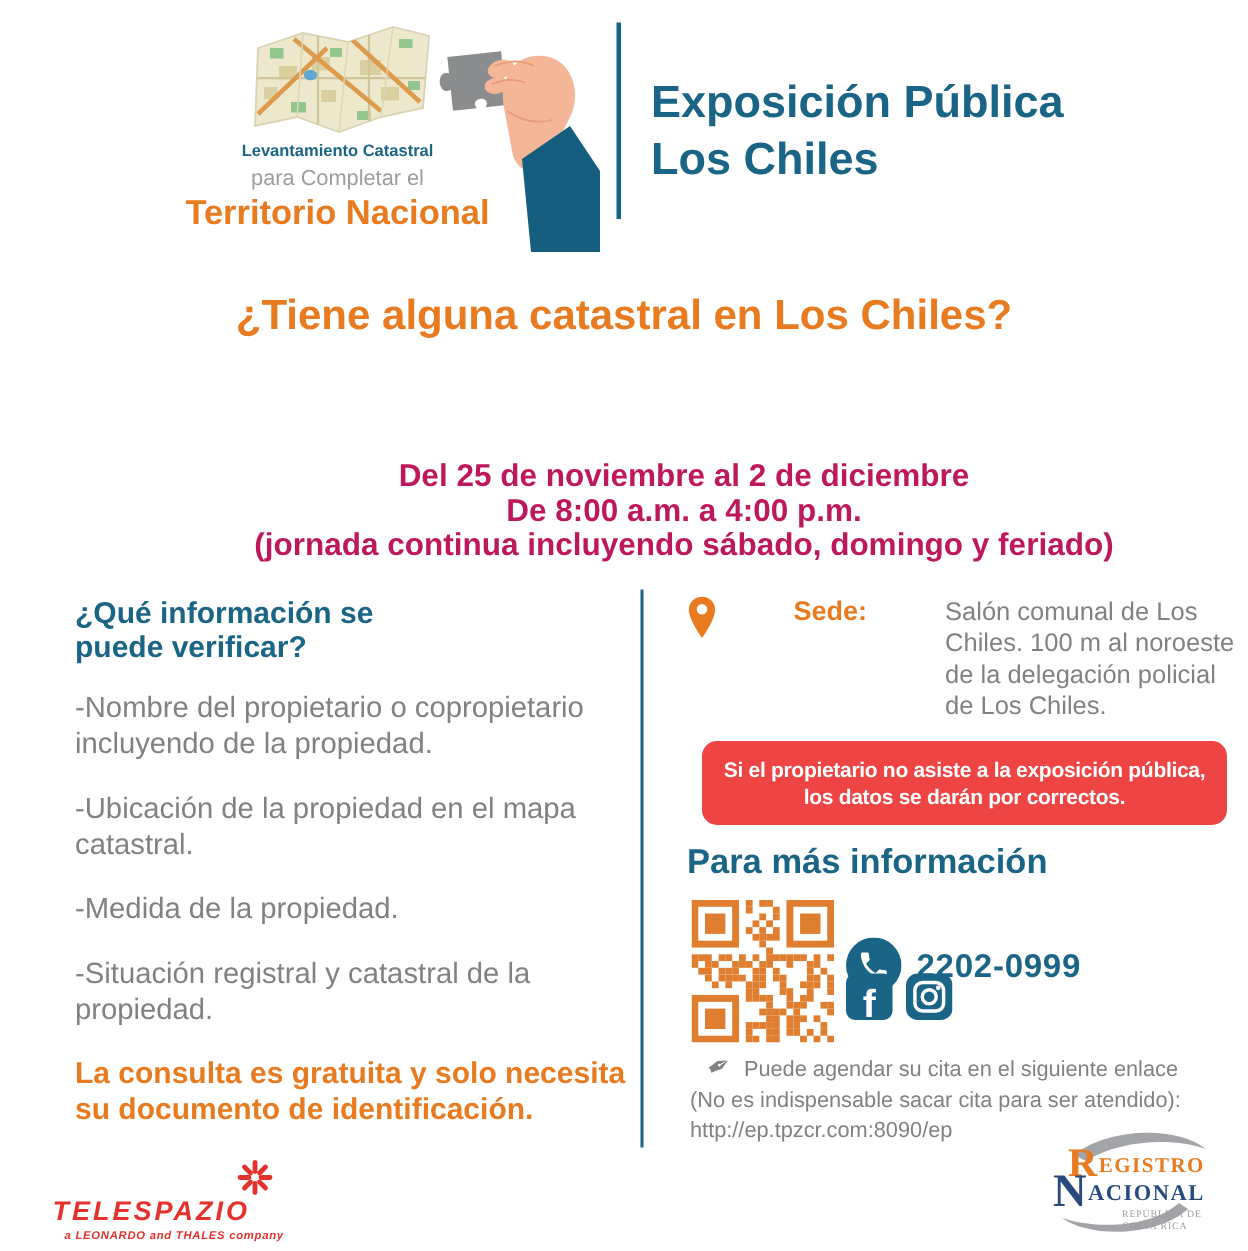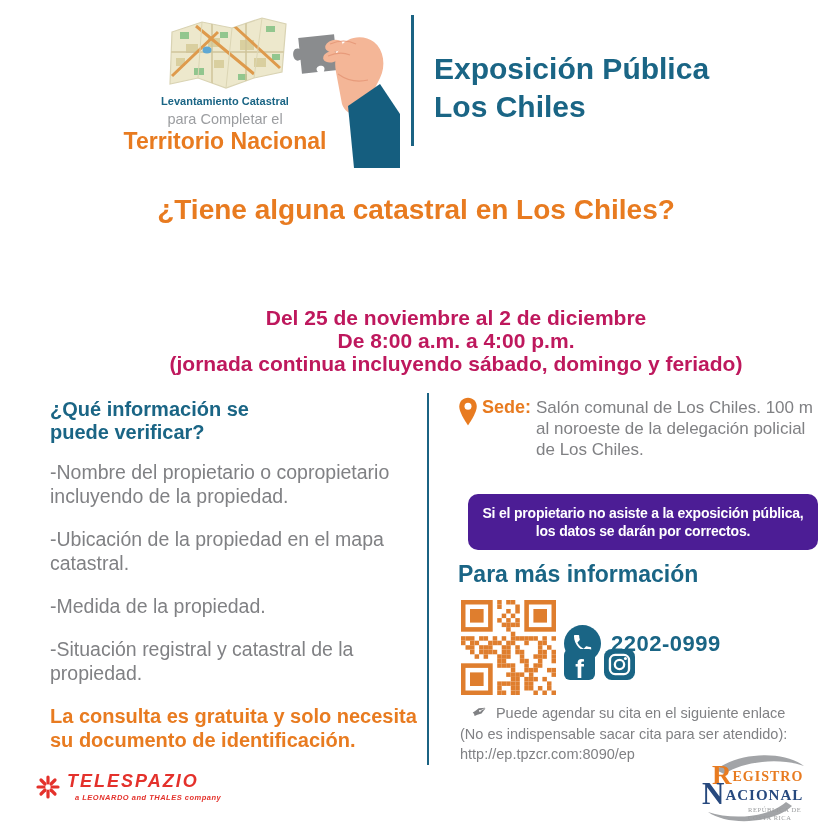--- a/index.html
+++ b/index.html
@@ -21,43 +21,43 @@
         font-size:23px;color:#808184;line-height:27px;}
   .dates{position:absolute;left:0;top:306px;width:824px;text-align:center;
          font-size:21px;font-weight:bold;color:#be185d;line-height:23px;padding-left:44px;}
   
   .left-col{position:absolute;left:50px;top:398px;width:385px;}
   .left-col h3{margin:0 0 16px 0;font-size:20px;font-weight:bold;color:#1A6585;line-height:23px;}
   .item{margin:0 0 19px 0;font-size:19.5px;color:#808184;line-height:24px;}
   .note{margin:14px 0 0 0;font-size:20px;font-weight:bold;color:#E87B20;line-height:24px;}
   .vdiv2{position:absolute;left:427px;top:393px;width:2px;height:372px;background:#1B6383;}
   
-  .sede{position:absolute;left:458px;top:397px;width:366px;display:flex;align-items:flex-start;}
+  .sede{position:absolute;left:458px;top:397px;width:366px;display:flex;align-items:flex-start;gap:47px;}
   .pin{width:20px;height:30px;flex:0 0 auto;margin-right:4px;}
   .sede-label{font-size:18px;font-weight:bold;color:#E87B20;margin-right:5px;white-space:nowrap;line-height:21px;}
   .sede-text{font-size:17px;color:#808184;line-height:21px;width:288px;}
   .warning{position:absolute;left:468px;top:494px;width:350px;height:56px;box-sizing:border-box;
-           background:#4c1d95;border-radius:10px;display:flex;align-items:center;justify-content:center;
+           background:#ef4444;border-radius:10px;display:flex;align-items:center;justify-content:center;
            padding:6px 6px;color:#fff;font-weight:bold;font-size:14px;line-height:18px;
            text-align:center;letter-spacing:-0.2px;}
   .more-info{position:absolute;left:458px;top:561px;margin:0;font-size:23px;font-weight:bold;color:#1A6585;}
   .qr{position:absolute;left:461px;top:600px;width:95px;height:95px;}
   .phone-row{position:absolute;left:564px;top:613px;display:flex;align-items:center;margin-top:12px;}
   .phone-icon{width:37px;height:37px;}
   .phone-num{margin-left:10px;font-size:22px;font-weight:bold;color:#1A6585;letter-spacing:0.5px;}
   .social-row{position:absolute;left:564px;top:649px;display:flex;}
   .fb{width:31px;height:31px;background:#1A6585;border-radius:6px;margin-right:9px;
       display:flex;align-items:flex-end;justify-content:center;overflow:hidden;}
   .fb span{color:#fff;font-size:26px;font-weight:bold;line-height:26px;margin-bottom:-2px;}
   .ig{width:31px;height:31px;}
   .booking{position:absolute;left:460px;top:702px;width:370px;font-size:14.5px;color:#808184;line-height:20px;}
   .bk1{display:flex;align-items:center;}
   .pen{display:inline-block;font-size:19px;color:#808184;transform:rotate(-28deg);margin:0 8px 2px 12px;}
   
-  .telespazio{position:absolute;left:35px;top:772px;display:flex;align-items:center;}
+  .telespazio{position:absolute;left:35px;top:772px;display:flex;align-items:flex-end;flex-direction:column;}
   .tstar{width:26px;height:26px;margin-right:6px;}
   .tname{font-size:18px;font-weight:bold;font-style:italic;color:#E4312B;letter-spacing:2px;line-height:18px;}
   .tsub{font-size:7.5px;font-weight:bold;font-style:italic;color:#E4312B;letter-spacing:0.5px;margin-top:3px;margin-left:8px;}
   .registro{position:absolute;left:688px;top:748px;width:140px;height:80px;
             font-family:"Liberation Serif",serif;}
   .reg-swoosh{position:absolute;left:0;top:0;width:140px;height:80px;}
   .reg-line1{position:absolute;left:24px;top:12px;color:#E87B20;font-weight:bold;font-size:14px;letter-spacing:1px;}
   .reg-line1 .bigR{font-size:27px;vertical-align:-3px;}
   .reg-line2{position:absolute;left:14px;top:28px;color:#27497E;font-weight:bold;font-size:15px;letter-spacing:1px;}
   .reg-line2 .bigN{font-size:31px;vertical-align:-4px;}

